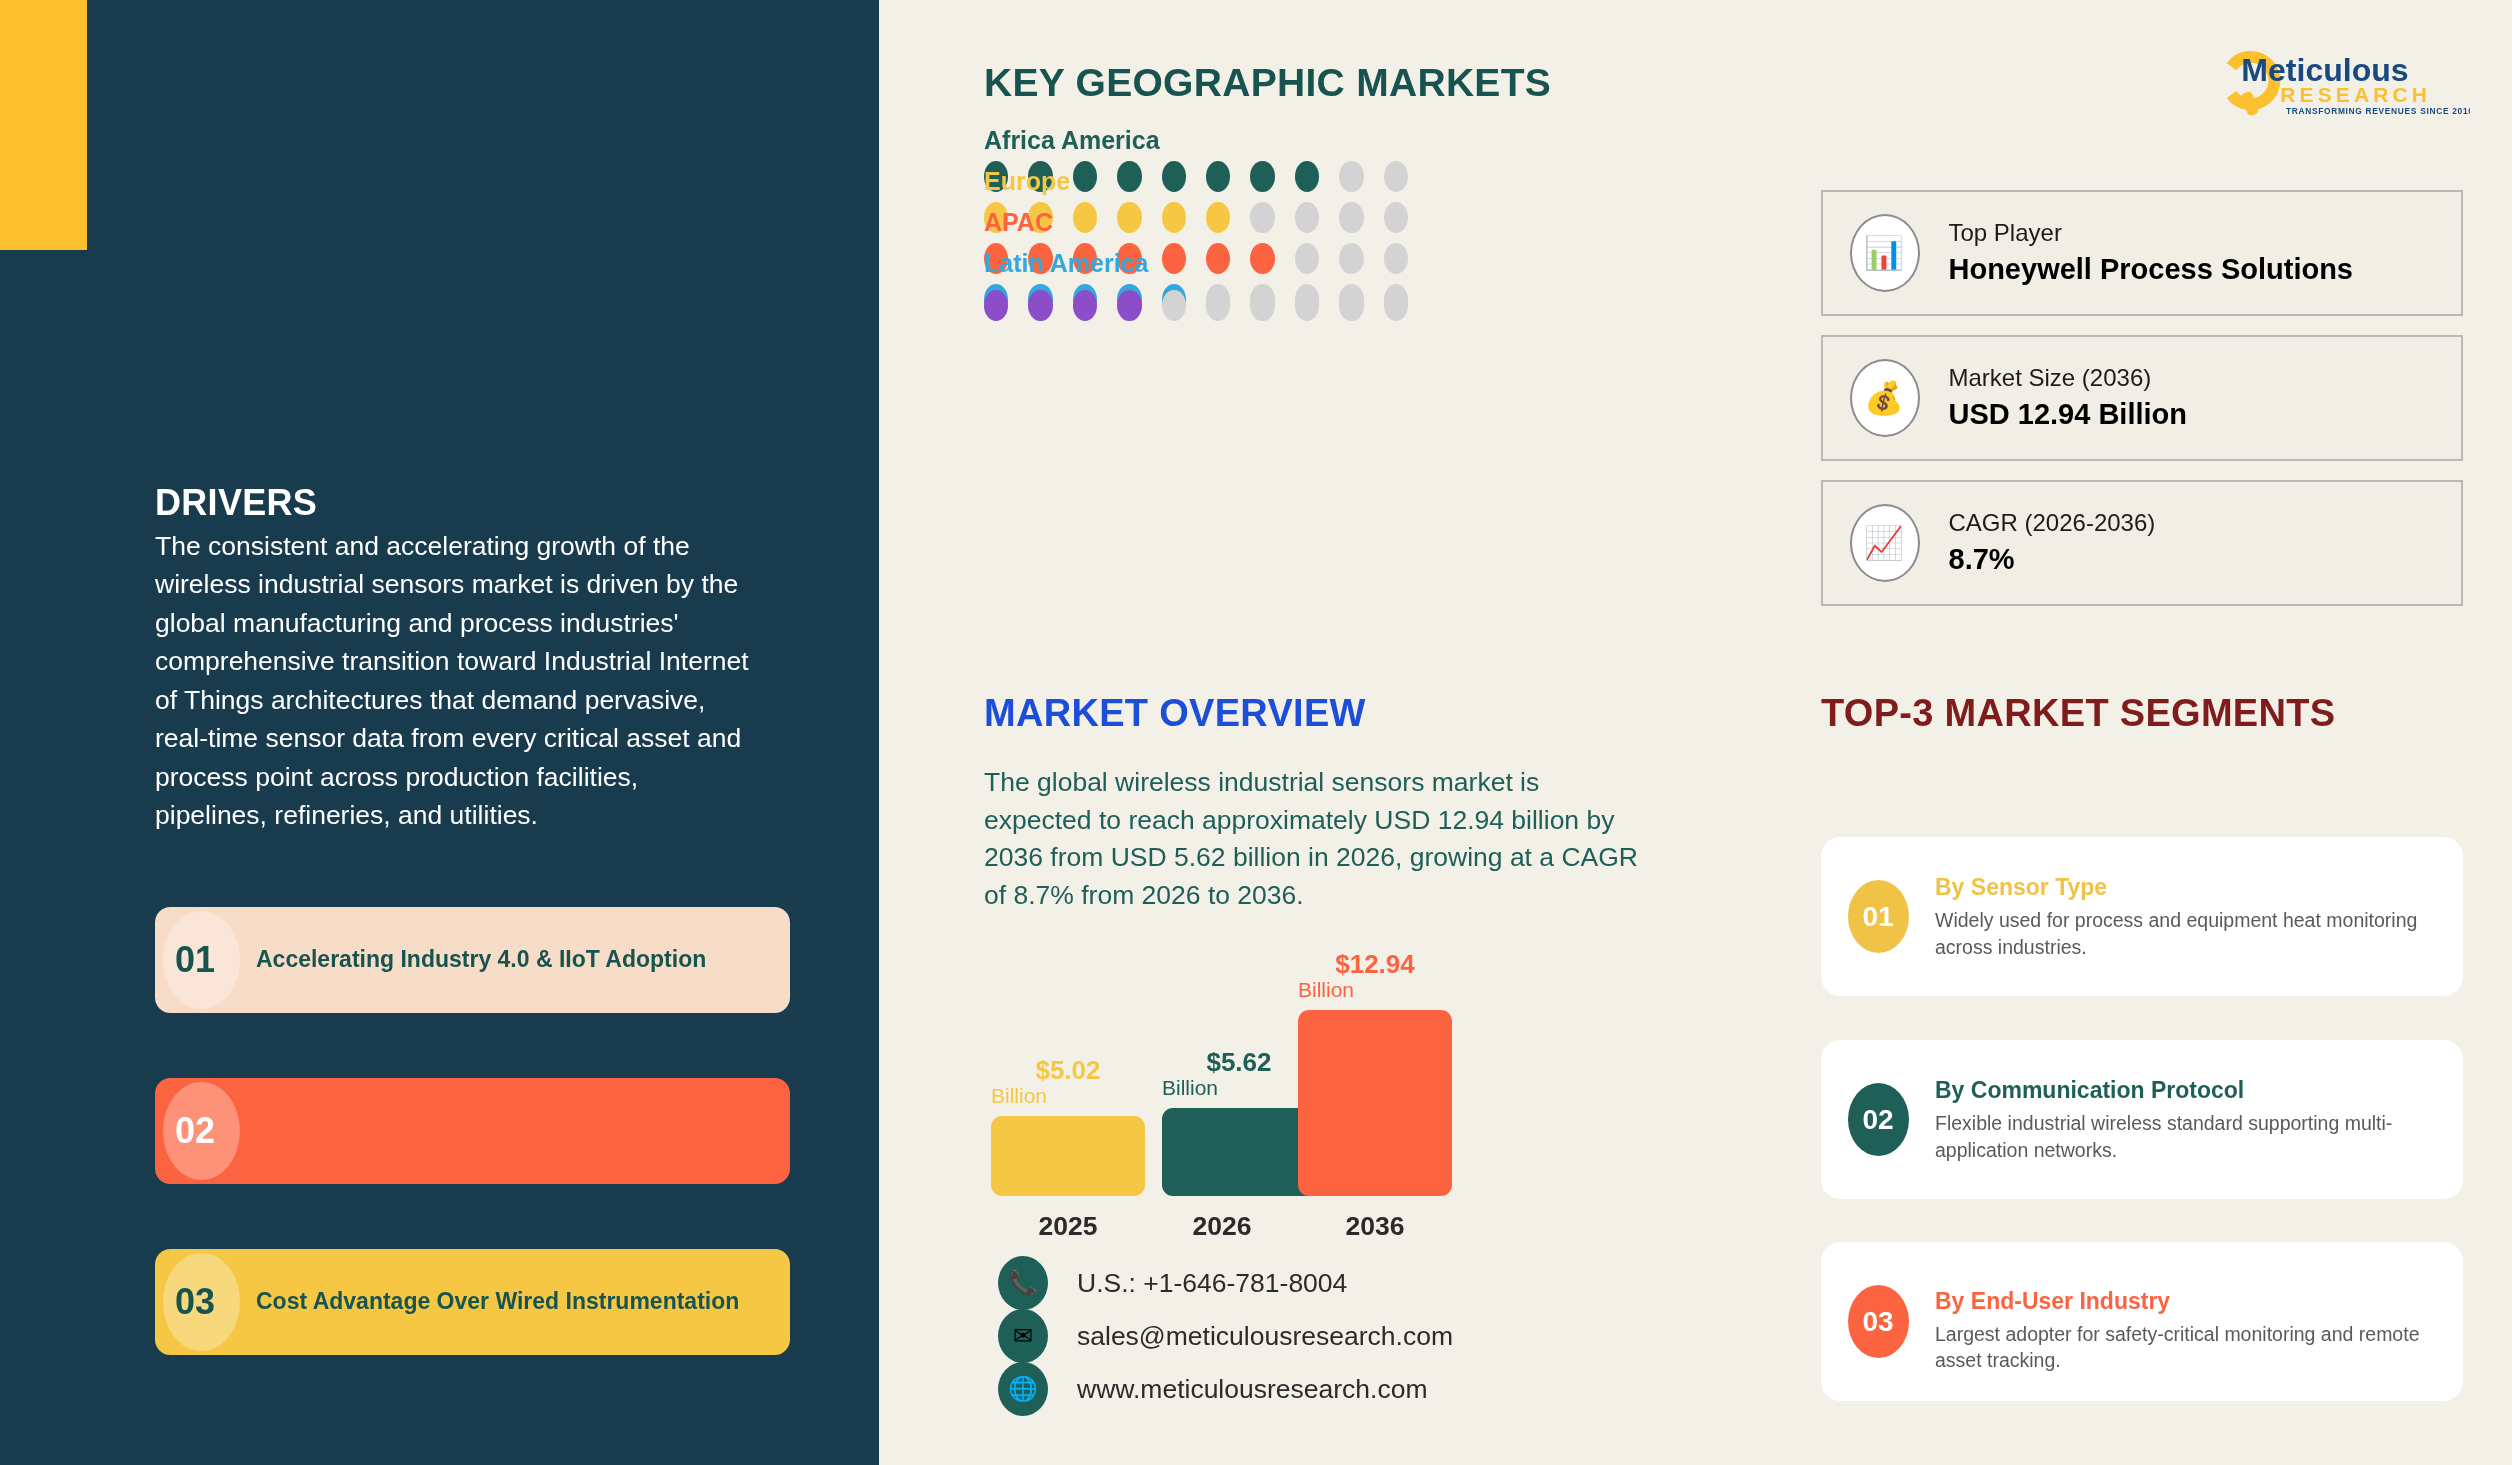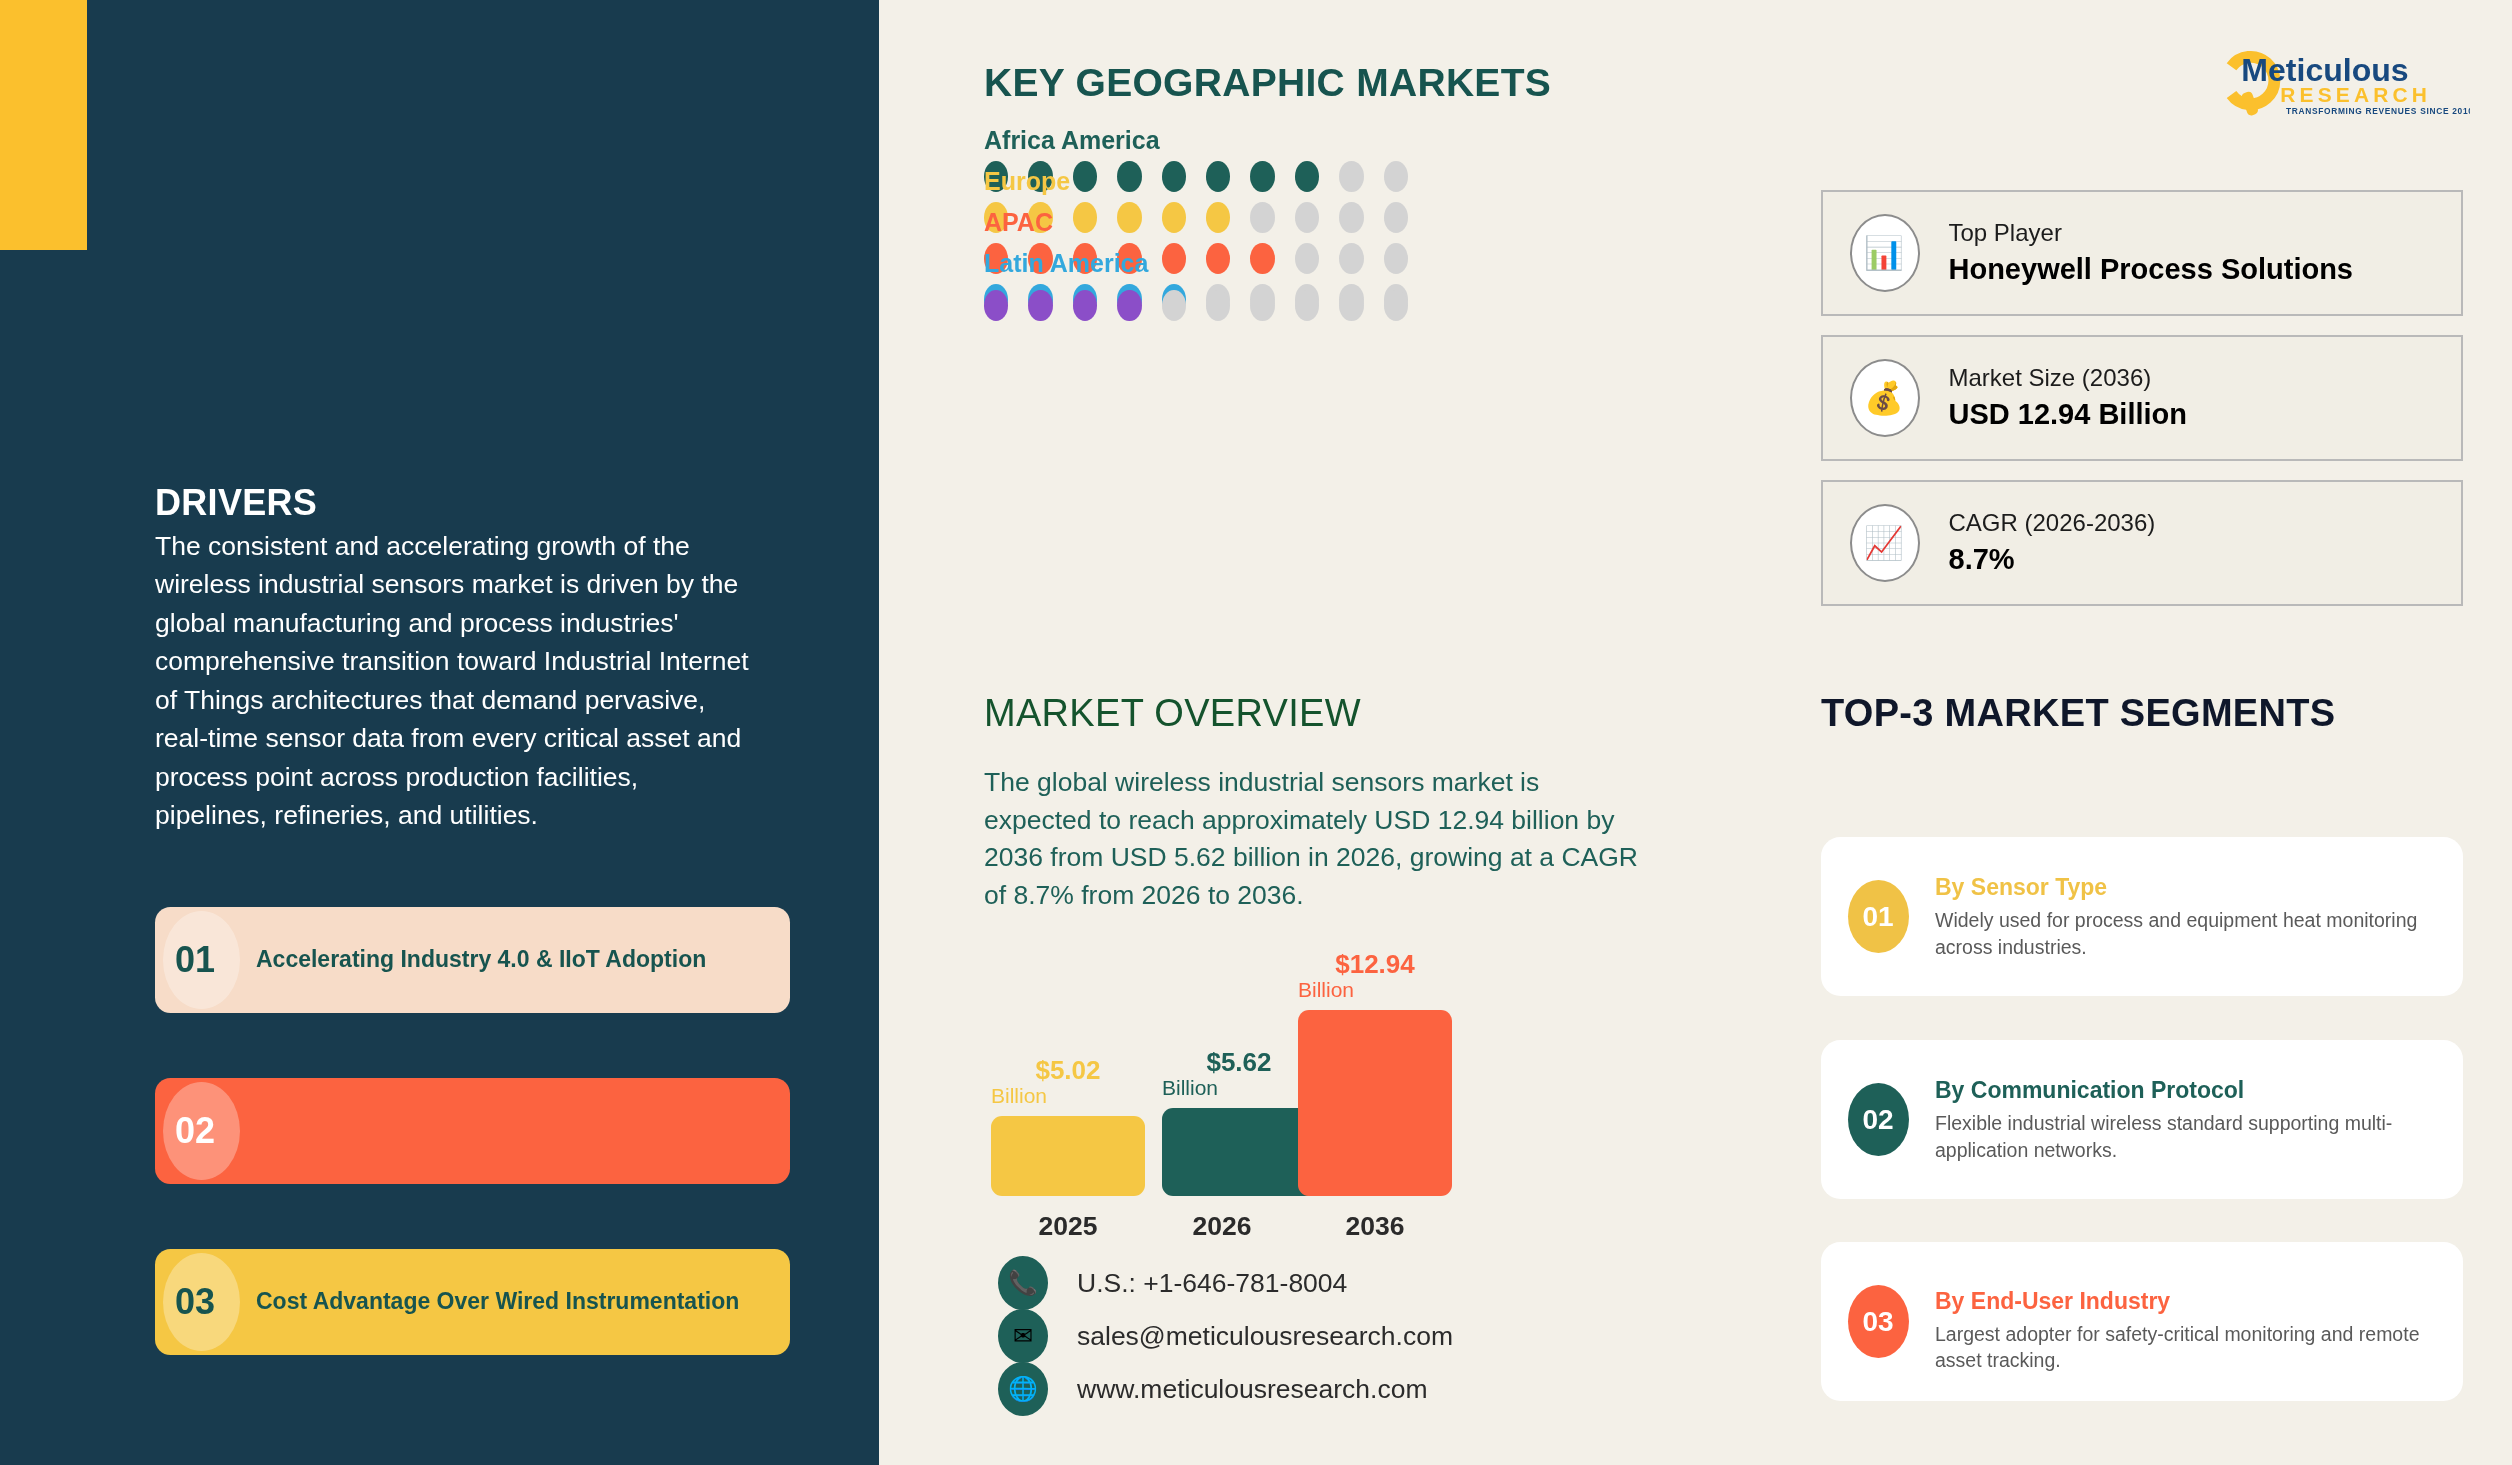--- a/index.html
+++ b/index.html
@@ -69,21 +69,21 @@
     position:absolute; left:984px; top:61px;
     color:#17544f; font-size:39px; font-weight:bold; letter-spacing:0.3px;
   }
   .geo-row { position:absolute; left:984px; width:558px; }
   .geo-label { font-size:25px; font-weight:bold; margin-bottom:6.3px; }
   .geo-dots { display:flex; gap:20px; }
   .geo-dot { width:24.4px; height:31px; border-radius:50%; background:#d3d3d3; }
 
   #market-overview-heading {
     position:absolute; left:984px; top:692px;
-    color:#14532d; font-size:38px; font-weight:normal; letter-spacing:0.3px;text-align:center;
+    color:#1d4ed8; font-size:38px; font-weight:bold; letter-spacing:0.3px;text-align:center;
   }
   #market-overview-body {
     position:absolute; left:984px; top:764px; width:670px;
     color:#1e6058; font-size:26.5px; line-height:1.42;
   }
 
   
   #bar-chart { position:absolute; left:984px; top:949px; width:558px; height:293px; }
   .bar-col { position:absolute; bottom:46px; width:154px; }
   .bar-val { text-align:center; font-size:26px; font-weight:bold; line-height:1.0; }
@@ -120,21 +120,21 @@
     background:#ffffff; border:2.8px solid #8c8c8c;
     display:flex; align-items:center; justify-content:center;
     font-size:32px; flex:0 0 70px;
   }
   .stat-txt { margin-left:29px; }
   .stat-label { font-size:24px; color:#1c1c1c; line-height:1.35; }
   .stat-value { font-size:29px; color:#000000; font-weight:bold; line-height:1.35; }
 
   #segments-heading {
     position:absolute; left:1821px; top:692px;
-    color:#0f172a; font-size:38px; font-weight:bold; letter-spacing:0.3px;
+    color:#7f1d1d; font-size:38px; font-weight:bold; letter-spacing:0.3px;
   }
   .segment-card {
     position:absolute; left:1821px; width:642px; height:159px;
     background:#ffffff; border-radius:19.5px;
     display:flex; align-items:center;
   }
   #segment-card-0 { top:837px; }
   #segment-card-1 { top:1040px; }
   #segment-card-2 { top:1242px; }
   .segment-badge {

